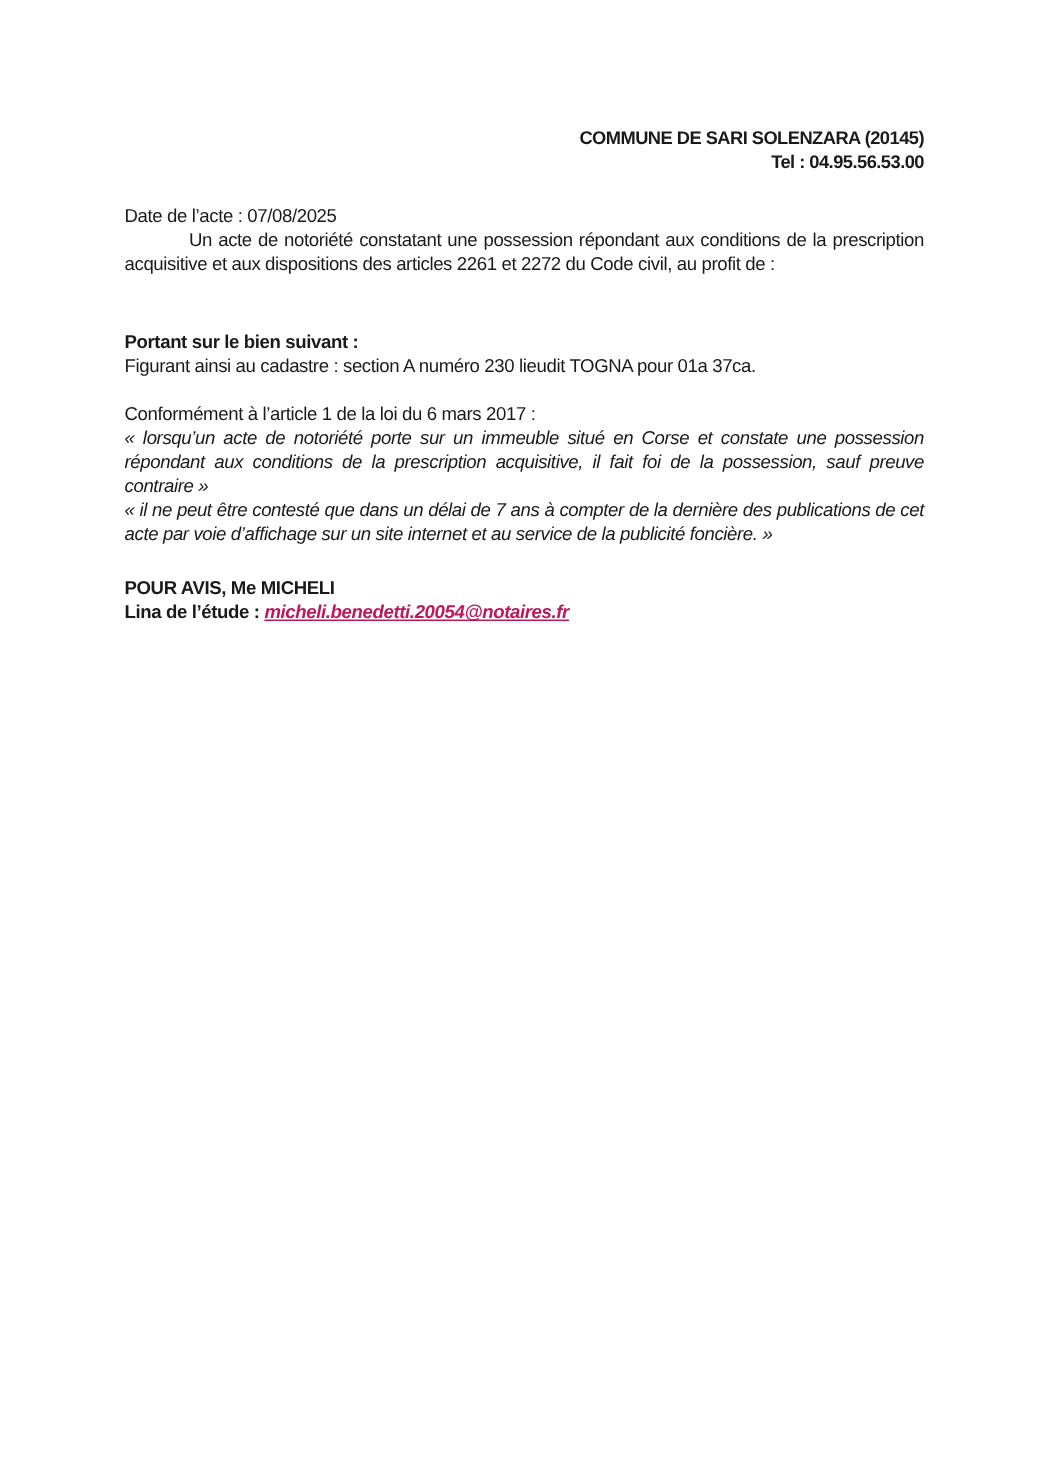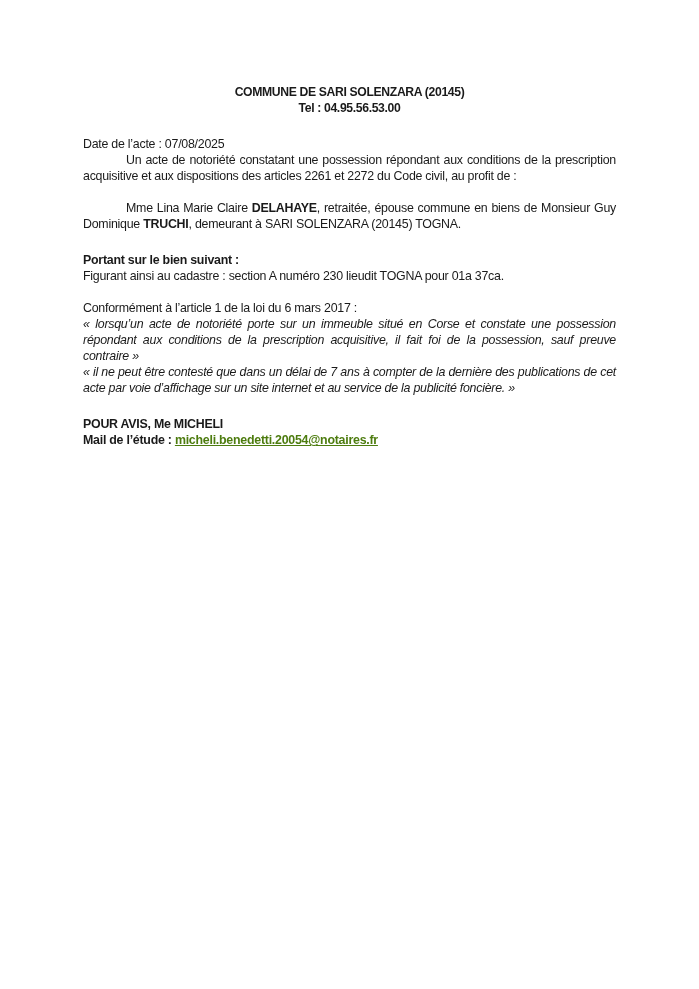--- a/index.html
+++ b/index.html
@@ -24,68 +24,68 @@
       line-height: 16px;
       letter-spacing: -0.25px;
     }
     .header {
       text-align: center;
       font-weight: bold;
       font-size: 12.2px;
       line-height: 16.2px;
       letter-spacing: -0.35px;
     }
-    .header div { white-space: nowrap; }
+    .header div { white-space: nowrap; text-align: right; }
     p {
       margin: 0;
     }
     .justify {
       text-align: justify;
     }
     .indent {
       text-indent: 43px;
     }
     .gap-16 { height: 16px; }
     .gap-20 { height: 20px; }
     b { font-weight: bold; }
     i { font-style: italic; }
     .email-link {
-      color: #4d7c0f;
+      color: #be185d;
       text-decoration: underline;
       font-weight: bold;
+      font-style: italic;
     }
   </style>
 </head>
 <body>
 
 <div class="page">
 
   <div class="header">
     <div>COMMUNE DE SARI SOLENZARA (20145)</div>
     <div>Tel : 04.95.56.53.00</div>
   </div>
 
   <div class="gap-20"></div>
 
   <p>Date de l’acte : 07/08/2025</p>
   <p class="justify indent">Un acte de notoriété constatant une possession répondant aux conditions de la prescription acquisitive et aux dispositions des articles 2261 et 2272 du Code civil, au profit de :</p>
 
   <div class="gap-16"></div>
 
-  <p class="justify indent"><span>Mme Lina Marie Claire </span><b>DELAHAYE</b><span>, retraitée, épouse commune en biens de Monsieur Guy Dominique </span><b>TRUCHI</b><span>, demeurant à SARI SOLENZARA (20145) TOGNA.</span></p>
 
   <div class="gap-20"></div>
 
   <p><b>Portant sur le bien suivant :</b></p>
   <p>Figurant ainsi au cadastre : section A numéro 230 lieudit TOGNA pour 01a 37ca.</p>
 
   <div class="gap-16"></div>
 
   <p>Conformément à l’article 1 de la loi du 6 mars 2017 :</p>
   <p class="justify"><i>« lorsqu’un acte de notoriété porte sur un immeuble situé en Corse et constate une possession répondant aux conditions de la prescription acquisitive, il fait foi de la possession, sauf preuve contraire »</i></p>
   <p class="justify"><i>« il ne peut être contesté que dans un délai de 7 ans à compter de la dernière des publications de cet acte par voie d’affichage sur un site internet et au service de la publicité foncière. »</i></p>
 
   <div class="gap-20"></div>
 
   <p><b>POUR AVIS, Me MICHELI</b></p>
-  <p><b>Mail de l’étude : </b><a class="email-link" href="mailto:micheli.benedetti.20054@notaires.fr">micheli.benedetti.20054@notaires.fr</a></p>
+  <p><b>Lina de l’étude : </b><a class="email-link" href="mailto:micheli.benedetti.20054@notaires.fr">micheli.benedetti.20054@notaires.fr</a></p>
 
 </div>
 
 </body></html>

